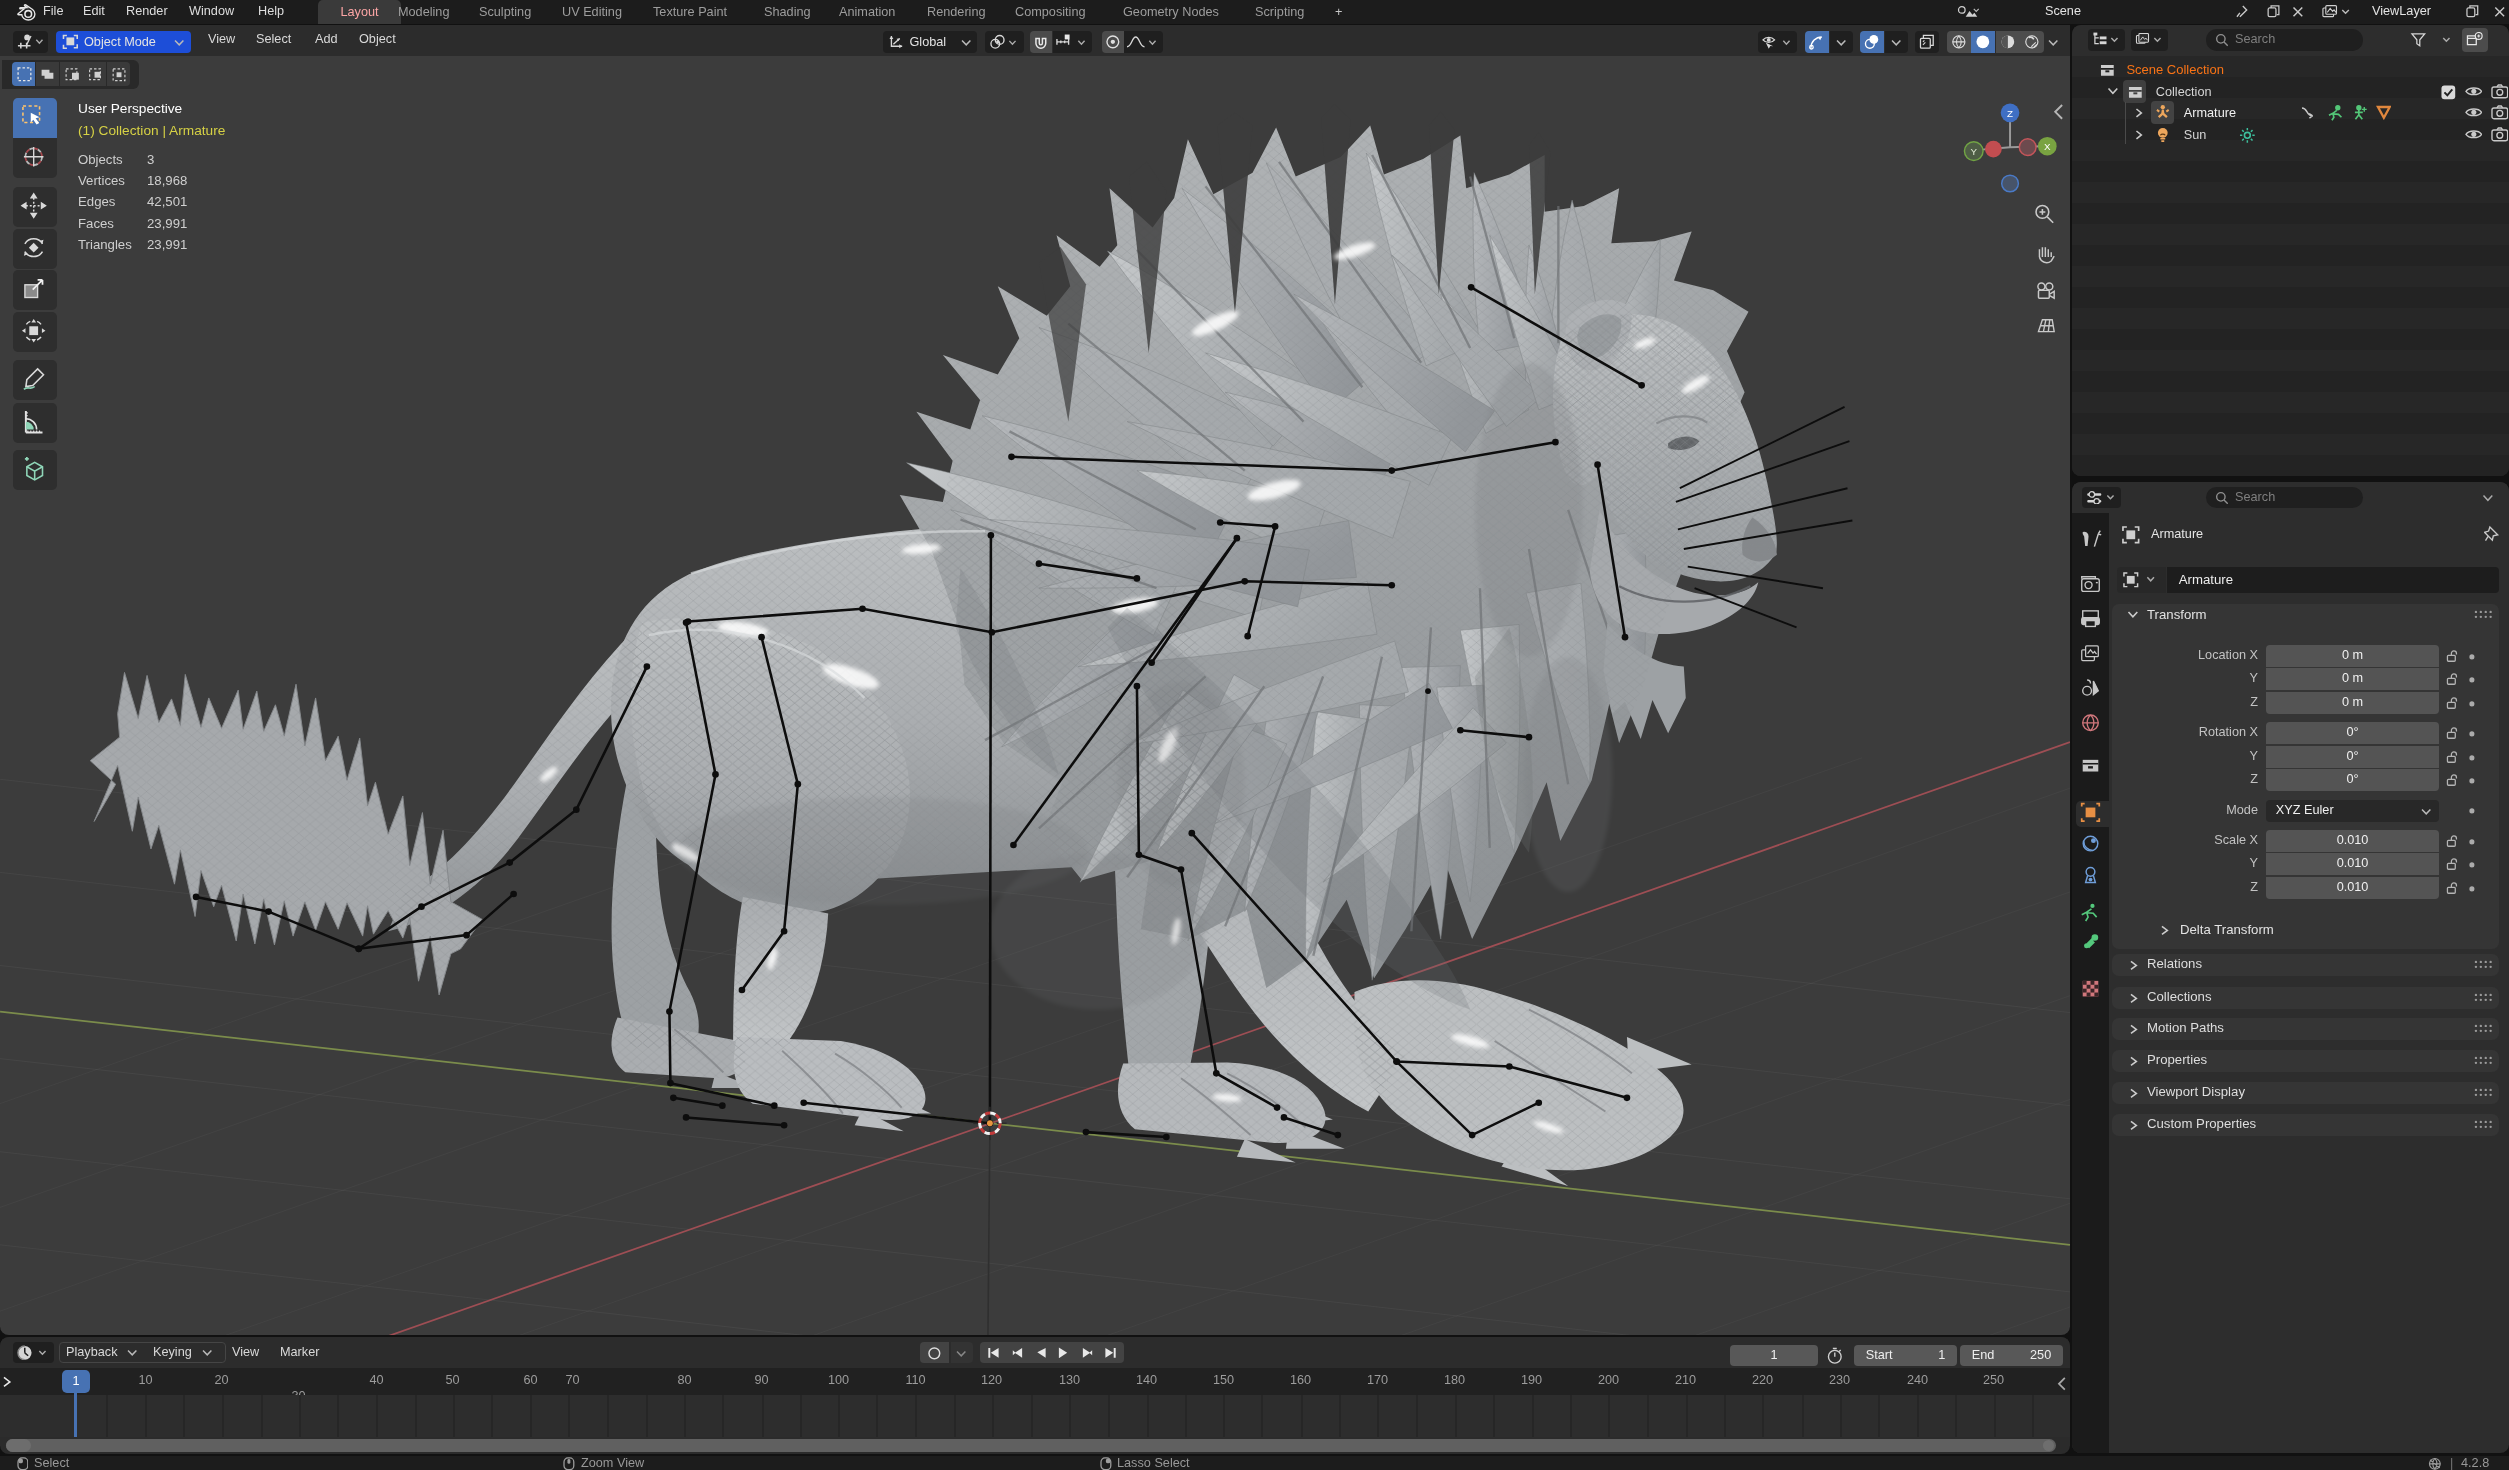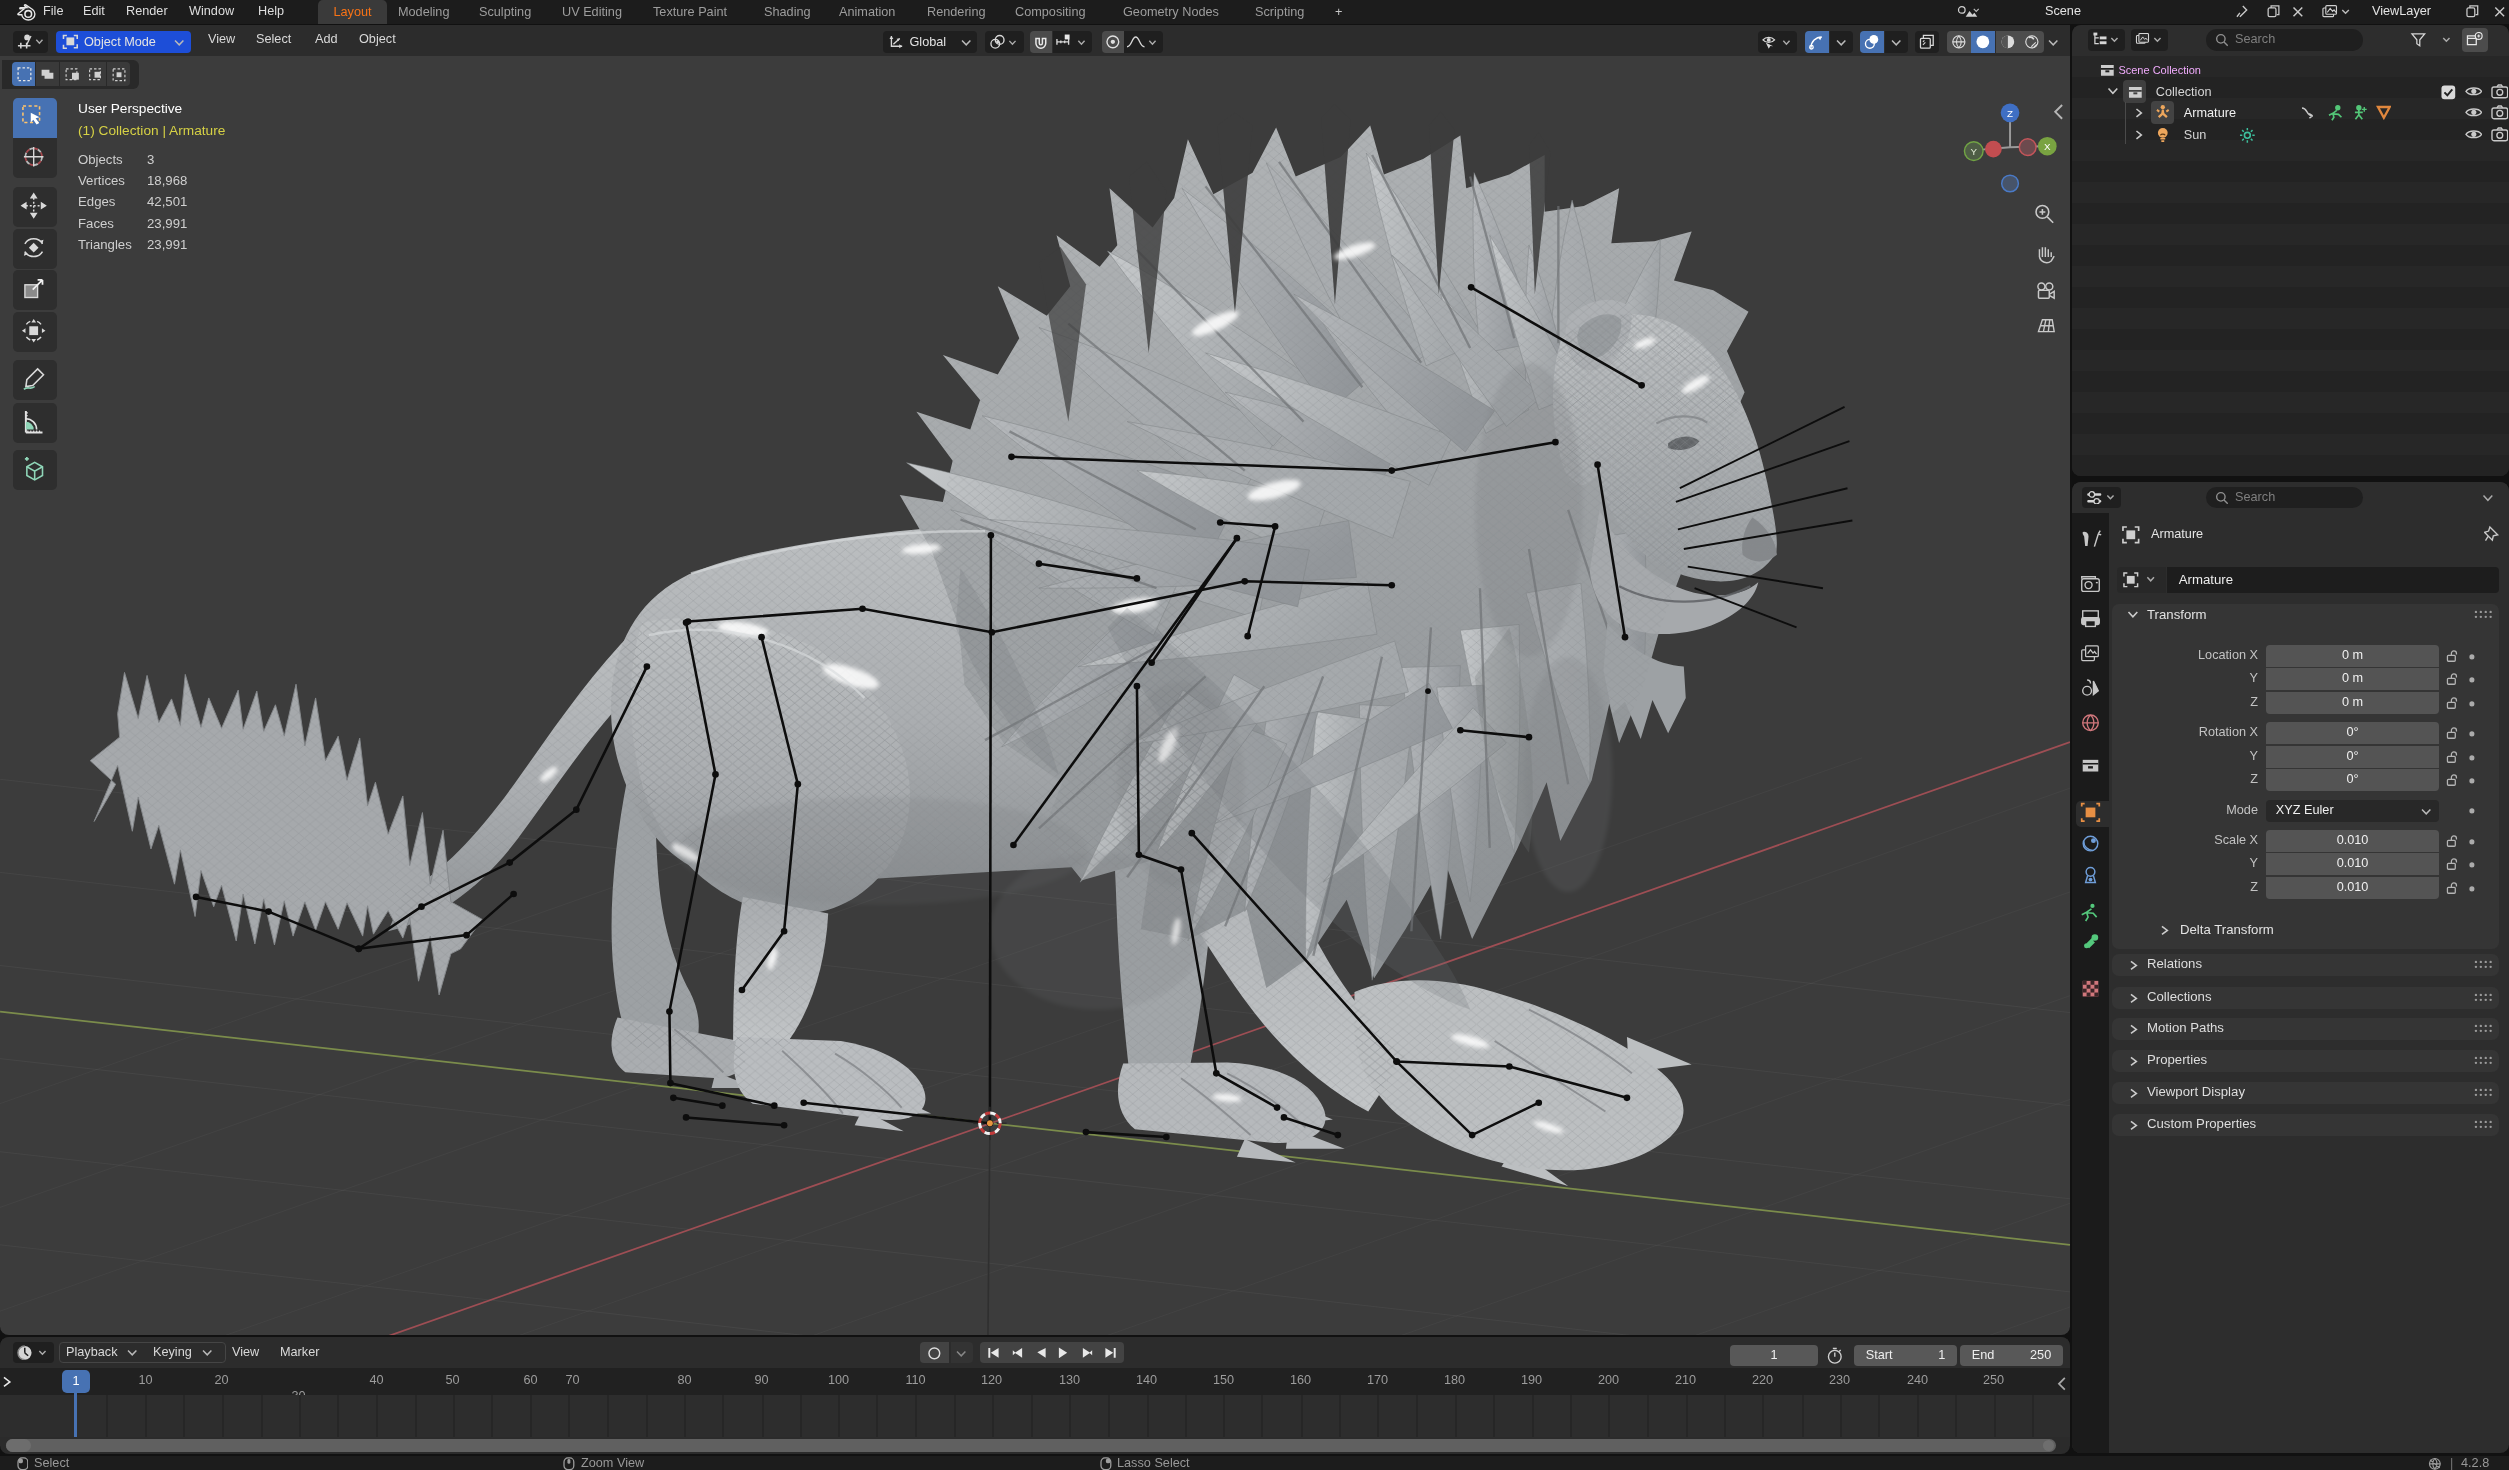--- a/index.html
+++ b/index.html
@@ -44,21 +44,21 @@
 
     <svg class="f" style="left:10.8px;top:2px" width="25.5" height="19.6" viewBox="0 0 26 20">
       <path d="M14.5 6.2 L7.5 11.8 C6.6 12.5 6.9 13 8 13 L11 13 C11.3 16 14.2 18.4 17.6 18.4 C21.4 18.4 24.4 15.7 24.4 12.3 C24.4 10.4 23.4 8.8 22 7.7 L15 3 C14 2.4 13.2 3.2 14.1 4 L16.3 5.8 L9.8 5.9 C8.7 5.9 8.6 6.9 9.7 6.9 Z" fill="none" stroke="#e7e7e7" stroke-width="1.4"></path>
       <circle cx="17.6" cy="12.2" r="3.4" fill="none" stroke="#e7e7e7" stroke-width="1.6"></circle>
     </svg>
     <span class="tmenu" style="left:43px">File</span>
     <span class="tmenu" style="left:83px">Edit</span>
     <span class="tmenu" style="left:126px">Render</span>
     <span class="tmenu" style="left:189px">Window</span>
     <span class="tmenu" style="left:258px">Help</span>
-    <span class="f" style="left:318px;top:0;width:69px;height:23.5px;background:#3a3a3a;border-radius:4.9px 4.9px 0 0;color:#f97316;font-size:12.7px;text-align:center;line-height:24.5px">Layout</span>
+    <span class="f" style="left:318px;top:0;width:83px;height:23.5px;background:#3a3a3a;border-radius:4.9px 4.9px 0 0;color:#fca5a5;font-size:12.7px;text-align:center;line-height:24.5px">Layout</span>
     <span class="tabtxt" style="left:398px">Modeling</span>
     <span class="tabtxt" style="left:479px">Sculpting</span>
     <span class="tabtxt" style="left:562px">UV Editing</span>
     <span class="tabtxt" style="left:653px">Texture Paint</span>
     <span class="tabtxt" style="left:764px">Shading</span>
     <span class="tabtxt" style="left:839px">Animation</span>
     <span class="tabtxt" style="left:927px">Rendering</span>
     <span class="tabtxt" style="left:1015px">Compositing</span>
     <span class="tabtxt" style="left:1123px">Geometry Nodes</span>
     <span class="tabtxt" style="left:1255px">Scripting</span>
@@ -768,21 +768,21 @@
     </div>
 
     <div class="f" style="left:0;top:31px;width:437px;height:420px;background:repeating-linear-gradient(#272727 0 21px,#232323 21px 42px)"></div>
 
     <div class="f" style="left:27.4px;top:35px;width:410px;height:20.6px">
       <svg style="position:absolute;left:0;top:2px" width="16.7" height="16.7" viewBox="0 0 17 17">
         <path d="M2 3 h13 v11 h-13 z" fill="#cccccc"></path>
           <path d="M2 7 h13" stroke="#1e1e1e" stroke-width="1.6"></path>
           <rect x="6.5" y="8.5" width="4" height="2" fill="#1e1e1e"></rect>
       </svg>
-      <span style="position:absolute;left:19px;line-height:20.6px;color:#f0abfc;font-size:11px">Scene Collection</span>
+      <span style="position:absolute;left:27px;line-height:20.6px;color:#f97316;font-size:13px">Scene Collection</span>
     </div>
     <div class="f" style="left:9.8px;top:57px;width:427px;height:20.6px">
       <svg style="position:absolute;left:25.5px;top:5.9px" width="11.8" height="8.8" viewBox="0 0 12 9">
           <path d="M1.5 1.5 l4.5 5 4.5-5" stroke="#c9c9c9" stroke-width="1.6" fill="none"></path>
         </svg>
       <div style="position:absolute;left:41px;top:-2px;width:23.5px;height:23.5px;background:#3f3f3f;border-radius:3.9px"></div>
       <svg style="position:absolute;left:45px;top:2px" width="16.7" height="16.7" viewBox="0 0 17 17">
         <path d="M2 3 h13 v11 h-13 z" fill="#cccccc"></path>
           <path d="M2 7 h13" stroke="#3f3f3f" stroke-width="1.6"></path>
           <rect x="6.5" y="8.5" width="4" height="2" fill="#3f3f3f"></rect>

